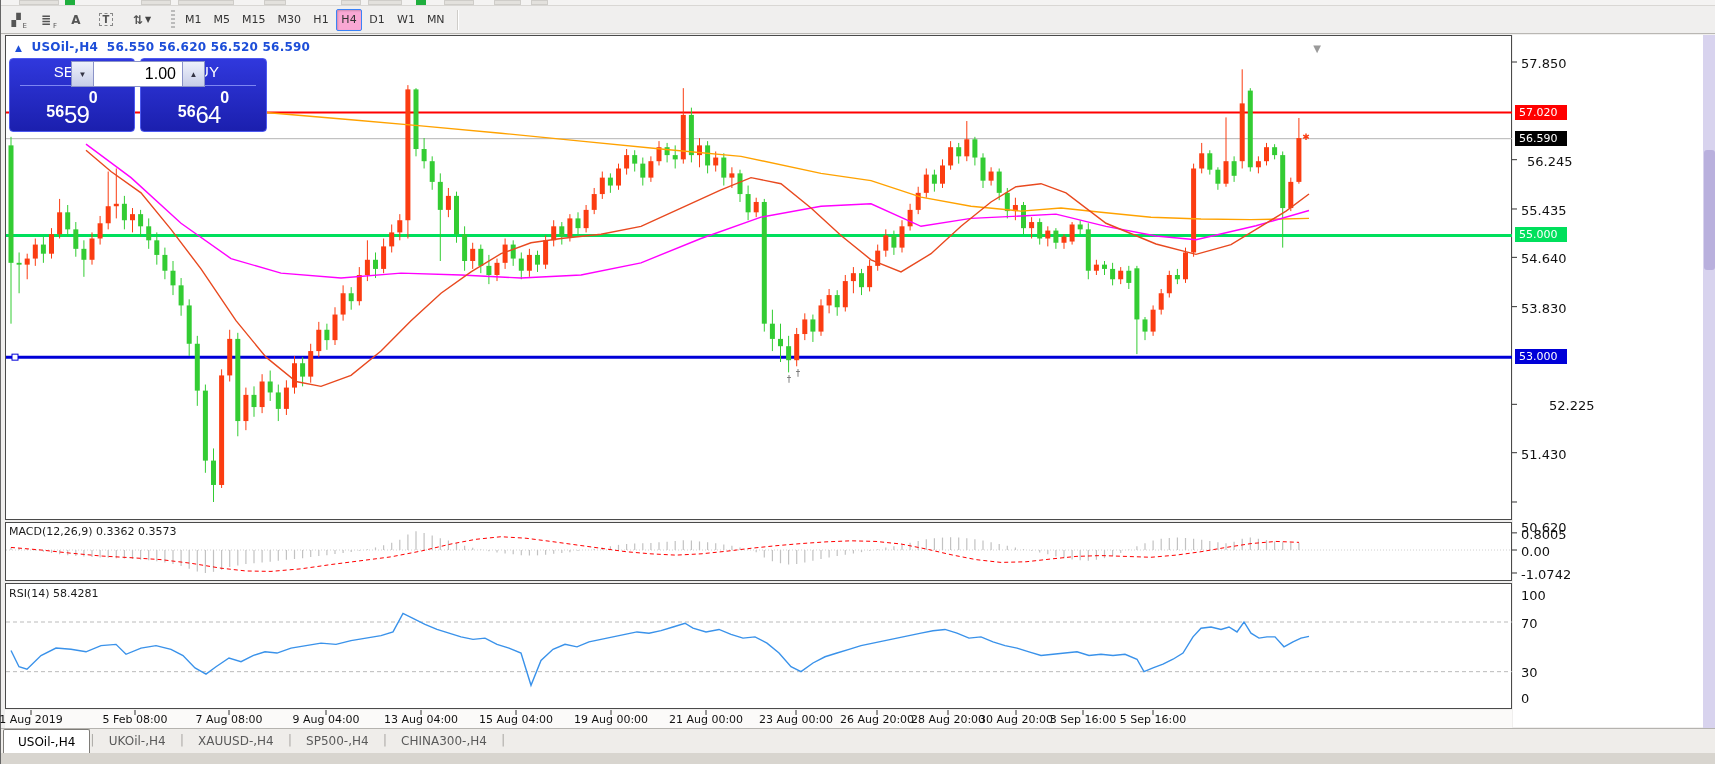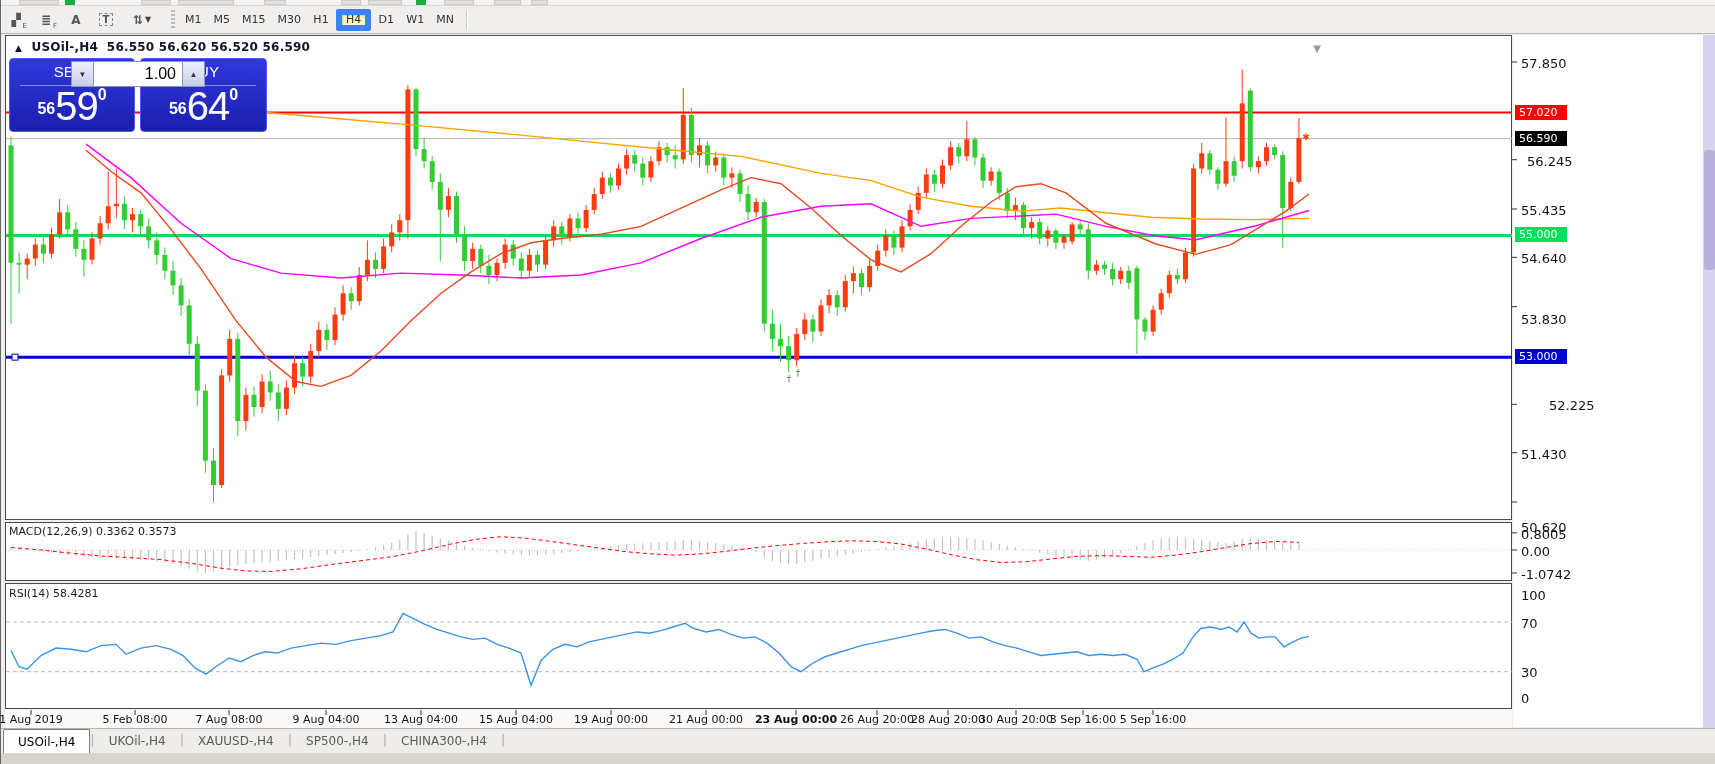--- a/index.html
+++ b/index.html
@@ -11,45 +11,45 @@
   #top-sliver { position:absolute; left:0; top:0; width:1715px; height:6px; background:#f4f3f2; border-bottom:1px solid #d9d7d4; }
   .sliver-box { position:absolute; top:0; height:5px; background:#e3e1dd; border:1px solid #cfcdc9; }
   .sliver-green { position:absolute; top:0; height:5px; width:10px; background:#1fae3d; }
 
   
   #toolbar { position:absolute; left:0; top:6px; width:1715px; height:28px; background:#f0efee; border-bottom:1px solid #b9b7b3; display:flex; align-items:center; }
   .tool-btn { width:26px; height:22px; margin:0 2px; display:flex; align-items:center; justify-content:center; color:#555; font-size:13px; background:transparent; border:1px solid transparent; border-radius:2px; position:relative; }
   .tb-sep { width:2px; height:20px; margin:0 6px; border-left:1px solid #cfcdc9; border-right:1px solid #ffffff; }
   .tb-grip { width:4px; height:20px; margin:0 4px 0 8px; background:repeating-linear-gradient(#bbb 0 2px, #f0efee 2px 4px); }
   .tf-btn { min-width:26px; height:22px; padding:0 4px; margin:0 1px; display:flex; align-items:center; justify-content:center; font-size:11px; color:#333; border:1px solid transparent; border-radius:2px; }
-  .tf-btn.active { background:#fef9c3; border:6px solid #3b82f6; box-shadow:inset 1px 1px 2px rgba(0,0,0,.18); }
+  .tf-btn.active { background:#f9a8d4; border:1px solid #3b82f6; box-shadow:inset 1px 1px 2px rgba(0,0,0,.18); }
   .chev { font-size:8px; color:#444; margin-left:2px; }
   .icon-glyph { font-size:12px; color:#555; font-weight:bold; }
   .icon-sub { position:absolute; right:1px; bottom:0; font-size:7px; color:#555; }
 
   
   #main-panel  { position:absolute; left:4px;  top:35px;  width:1507px; height:485px; background:#fff; border:1px solid #4a4a4a; }
   #macd-panel  { position:absolute; left:4px;  top:522px; width:1507px; height:59px;  background:#fff; border:1px solid #4a4a4a; }
   #rsi-panel   { position:absolute; left:4px;  top:583px; width:1507px; height:126px; background:#fff; border:1px solid #4a4a4a; }
   #y-axis-area { position:absolute; left:1512px; top:35px; width:190px; height:692px; background:#fff; }
   #plot { position:absolute; left:0; top:0; width:1715px; height:764px; pointer-events:none; }
 
-  #quote-header { position:absolute; left:14px; top:40px; font-size:12px; font-weight:700; color:#0f172a; letter-spacing:0.2px; z-index:12; }
+  #quote-header { position:absolute; left:14px; top:40px; font-size:12px; font-weight:700; color:#1d4ed8; letter-spacing:0.2px; z-index:12; }
   #quote-header .tri { font-size:9px; margin-right:5px; }
 
   
   #trade-panel { position:absolute; left:8px; top:58px; width:258px; height:74px; z-index:20; font-family:"Liberation Sans",sans-serif; }
   .tp-block { position:absolute; top:0; height:74px; border-radius:4px; background:linear-gradient(#3038dd,#1b1fae); border:1px solid #4d59f0; }
   #tp-sell { left:0; width:126px; }
   #tp-buy  { left:131px; width:127px; }
   .tp-btn-label { position:absolute; top:4px; width:100%; text-align:center; color:#fff; font-size:15px; }
   .tp-underline { position:absolute; top:26px; left:10px; right:10px; border-bottom:1px solid #7d86f2; }
   .tp-price { position:absolute; bottom:2px; width:100%; text-align:center; color:#fff; white-space:nowrap; }
   .tp-small { font-size:16px; font-weight:700; vertical-align:6px; }
-  .tp-big { font-size:40px; font-weight:400; letter-spacing:-1px; }
+  .tp-big { font-size:24px; font-weight:400; letter-spacing:-1px; }
   .tp-sup { font-size:16px; font-weight:700; vertical-align:20px; }
   #tp-vol-wrap { position:absolute; left:62px; top:3px; width:134px; height:26px; display:flex; z-index:25; }
   .spin-btn { width:23px; height:26px; background:linear-gradient(#eef1fb,#c7cde8); border:1px solid #8a93c8; display:flex; align-items:center; justify-content:center; font-size:8px; color:#334; }
   #tp-vol { width:88px; height:26px; border:1px solid #8a93c8; border-left:none; border-right:none; text-align:right; font-size:16px; padding-right:6px; color:#000; background:#fff; font-family:inherit; }
 
   
   #annotation { position:absolute; left:1228px; top:266px; font-size:50px; font-weight:700; color:#ff2b1b; z-index:15; white-space:nowrap; font-family:"DejaVu Sans",sans-serif; }
 
   
   .ind-label { position:absolute; font-size:11px; color:#1a1a1a; z-index:12; }
@@ -700,21 +700,21 @@
       <line x1="1511" y1="532.8693" x2="1516" y2="532.8693" stroke="#333" stroke-width="1"></line>
       <line x1="1511" y1="550" x2="1516" y2="550" stroke="#333" stroke-width="1"></line>
       <line x1="1511" y1="572.98788" x2="1516" y2="572.98788" stroke="#333" stroke-width="1"></line>
     </svg>
 
   <div id="y-labels">
       <div class="yl" style="top: 62px;">57.850</div>
       <div class="yl" style="top: 159.675px; margin-left: 6px;">56.245</div>
       <div class="yl" style="top: 208.97px;">55.435</div>
       <div class="yl" style="top: 257.351px;">54.640</div>
-      <div class="yl" style="top: 306.645px; margin-top: 11px;">53.830</div>
+      <div class="yl" style="top: 306.645px;">53.830</div>
       <div class="yl" style="top: 404.321px; margin-left: 28px;">52.225</div>
       <div class="yl" style="top: 452.702px;">51.430</div>
       <div class="yl" style="top: 501.996px; margin-top: 24px;">50.620</div>
       <div class="badge" style="top: 112.511px; background: rgb(255, 0, 0);">57.020</div>
       <div class="badge" style="top: 235.442px; background: rgb(0, 224, 92); color: rgb(255, 255, 255);">55.000</div>
       <div class="badge" style="top: 357.156px; background: rgb(0, 0, 216);">53.000</div>
       <div class="badge" style="top: 138.68px; background: rgb(0, 0, 0);">56.590</div>
       <div class="yl" style="top: 532.869px;">0.8005</div>
       <div class="yl" style="top: 550px;">0.00</div>
       <div class="yl" style="top: 572.988px;">-1.0742</div>
@@ -725,21 +725,21 @@
     </div>
   <div id="x-labels">
       <div class="xtick-label" style="left: 30px;">1 Aug 2019</div>
       <div class="xtick-label" style="left: 134px;">5 Feb 08:00</div>
       <div class="xtick-label" style="left: 228px;">7 Aug 08:00</div>
       <div class="xtick-label" style="left: 325px;">9 Aug 04:00</div>
       <div class="xtick-label" style="left: 420px;">13 Aug 04:00</div>
       <div class="xtick-label" style="left: 515px;">15 Aug 04:00</div>
       <div class="xtick-label" style="left: 610px;">19 Aug 00:00</div>
       <div class="xtick-label" style="left: 705px;">21 Aug 00:00</div>
-      <div class="xtick-label" style="left: 795px; font-weight: bold;">23 Aug 00:00</div>
+      <div class="xtick-label" style="left: 795px;">23 Aug 00:00</div>
       <div class="xtick-label" style="left: 876px;">26 Aug 20:00</div>
       <div class="xtick-label" style="left: 947px;">28 Aug 20:00</div>
       <div class="xtick-label" style="left: 1015px;">30 Aug 20:00</div>
       <div class="xtick-label" style="left: 1082px;">3 Sep 16:00</div>
       <div class="xtick-label" style="left: 1152px;">5 Sep 16:00</div>
     </div>
 
   <div id="tabs-bar">
     <div class="tab active">USOil-,H4</div>
     <span class="tab-sep">|</span>

